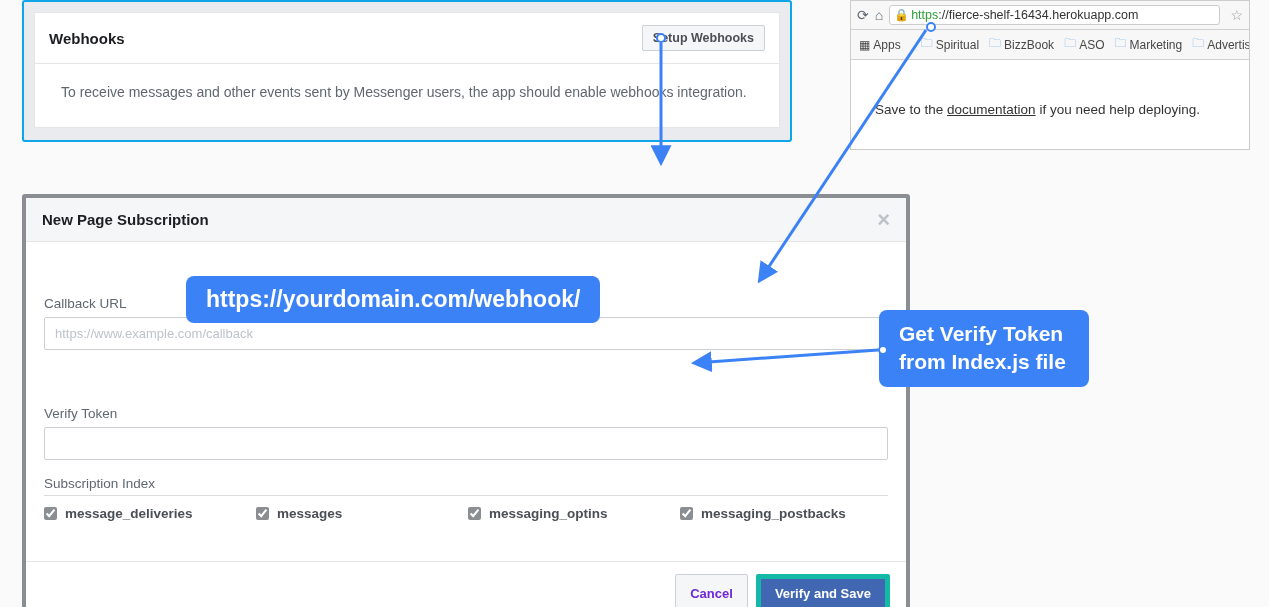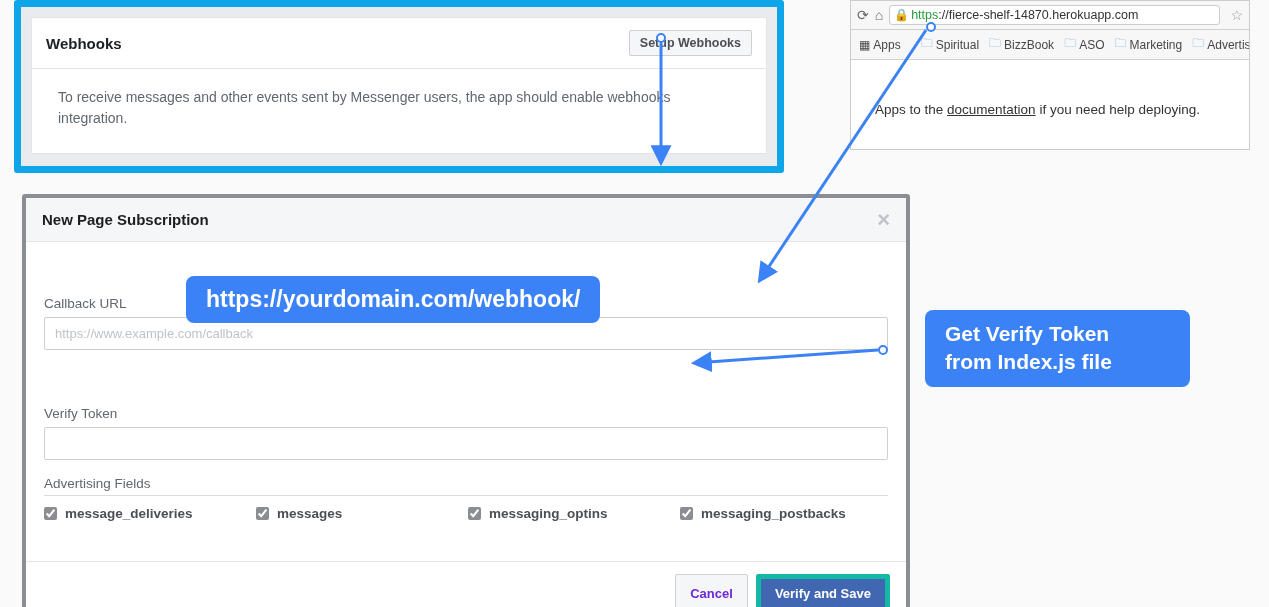--- a/index.html
+++ b/index.html
@@ -1,19 +1,19 @@
 <!DOCTYPE html>
 <html><head>
 <meta charset="utf-8">
 <style>
   * { box-sizing: border-box; margin: 0; padding: 0; }
   body { font-family: Helvetica, Arial, sans-serif; background: #fafafa; position: relative; width: 1269px; height: 607px; }
 
   
-  .webhooks-card { position: absolute; left: 14px; top: 0; width: 770px; background: #e9ebee; border: 7px solid #0ea5e9; border-radius: 3px; padding: 10px 10px 12px 10px; }
+  .webhooks-card { position: absolute; left: 22px; top: 0; width: 770px; background: #e9ebee; border: 2px solid #0ea5e9; border-radius: 3px; padding: 10px 10px 12px 10px; }
   .webhooks-header { background: #fff; border: 1px solid #e5e5e5; border-bottom: none; padding: 12px 14px; display: flex; justify-content: space-between; align-items: center; }
   .webhooks-title { font-weight: bold; font-size: 15px; color: #1c1e21; }
   .setup-btn { background: #f5f6f7; border: 1px solid #ccd0d5; border-radius: 2px; padding: 5px 10px; font-size: 12.5px; color: #4b4f56; cursor: pointer; font-weight: 600; }
   .webhooks-body { background: #fff; border: 1px solid #e5e5e5; padding: 18px 26px 24px 26px; color: #606770; font-size: 14px; line-height: 1.5; }
 
   
   .dialog { position: absolute; left: 22px; top: 194px; width: 888px; border: 4px solid #8a8d91; border-radius: 3px; background: #fff; }
   .dialog-header { background: #f5f6f7; border-bottom: 1px solid #e5e5e5; padding: 13px 16px; display: flex; justify-content: space-between; align-items: center; }
   .dialog-title { font-weight: bold; font-size: 15px; color: #1c1e21; }
   .close-x { color: #bec3c9; font-size: 22px; cursor: pointer; line-height: 14px; font-weight: bold;}
@@ -70,21 +70,21 @@
     <span class="dialog-title">New Page Subscription</span>
     <span class="close-x">×</span>
   </div>
   <div class="dialog-body">
     <label class="field-label">Callback URL</label>
     <input class="text-input" type="text" placeholder="https://www.example.com/callback" style="">
 
     <label class="field-label">Verify Token</label>
     <input class="text-input" type="text" value="" style="">
 
-    <div class="sub-fields-label">Advertising Fields</div>
+    <div class="sub-fields-label">Subscription Index</div>
     <div class="sub-fields-line"></div>
     <div class="fields-grid" id="fields-grid">
         <div class="field-item">
           <input type="checkbox" checked="" style="">
           <span>message_deliveries</span>
         </div>
         <div class="field-item">
           <input type="checkbox" checked="" style="">
           <span>messages</span>
         </div>
@@ -104,37 +104,37 @@
   </div>
 </div>
 
 <div class="browser">
   <div class="browser-toolbar">
     <span class="tb-icon">⟳</span>
     <span class="tb-icon">⌂</span>
     <div class="addr-wrap">
       <span class="lock">🔒</span>
       <span class="addr-https">https</span>
-        <span>://fierce-shelf-14870.herokuapp.com</span>
+        <span>://fierce-shelf-16434.herokuapp.com</span>
     </div>
     <span class="star">☆</span>
   </div>
   <div class="bookmarks">
     <span class="bm-icon">▦ <span>Apps</span></span>
     <span id="bm-list"><span class="bm-icon" style="margin-left: 10px;"><span class="folder-icon">🗀</span> Spiritual</span><span class="bm-icon" style="margin-left: 10px;"><span class="folder-icon">🗀</span> BizzBook</span><span class="bm-icon" style="margin-left: 10px;"><span class="folder-icon">🗀</span> ASO</span><span class="bm-icon" style="margin-left: 10px;"><span class="folder-icon">🗀</span> Marketing</span><span class="bm-icon" style="margin-left: 10px;"><span class="folder-icon">🗀</span> Advertising</span></span>
   </div>
   <div class="browser-body">
     <div class="heroku-text">
-      <span>Apps to the </span><a href="#">documentation</a><span> if you need help deploying.</span>
+      <span>Save to the </span><a href="#">documentation</a><span> if you need help deploying.</span>
     </div>
   </div>
 </div>
 
 <div class="anno-box" style="left:186px; top:276px;">https://yourdomain.com/webhook/</div>
-<div class="anno-box anno-small" style="left:925px; top:310px; width:265px;">
+<div class="anno-box anno-small" style="left:879px; top:310px; width:210px;">
   <div>Get Verify Token</div>
   <div>from Index.js file</div>
 </div>
 
 <div class="dot" style="left:656px; top:33px;"></div>
 <div class="dot" style="left:926px; top:22px;"></div>
 <div class="dot" style="left:878px; top:345px;"></div>
 
 <svg class="overlay" width="1269" height="607">
   <defs>

